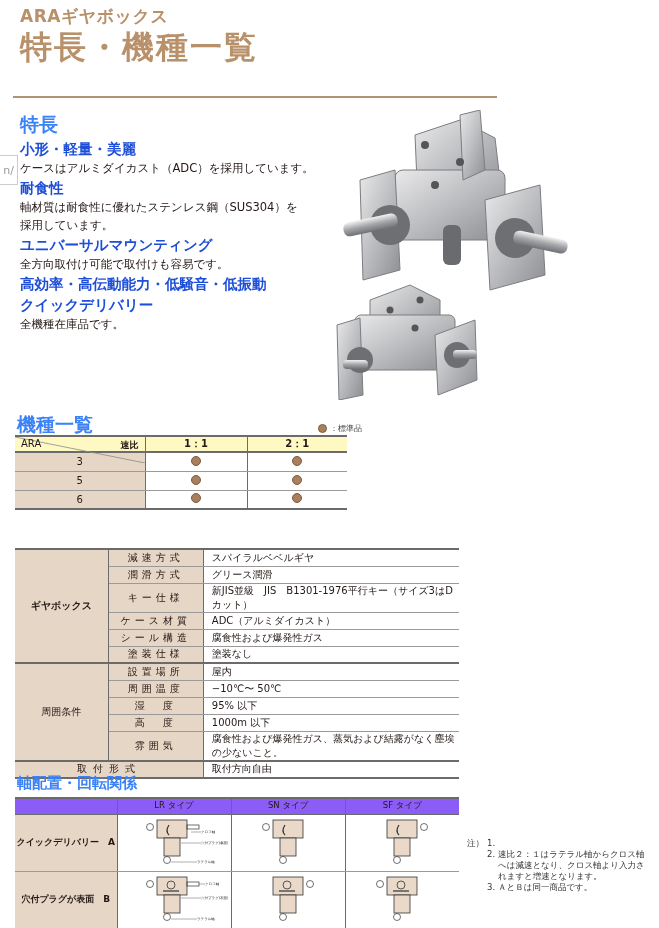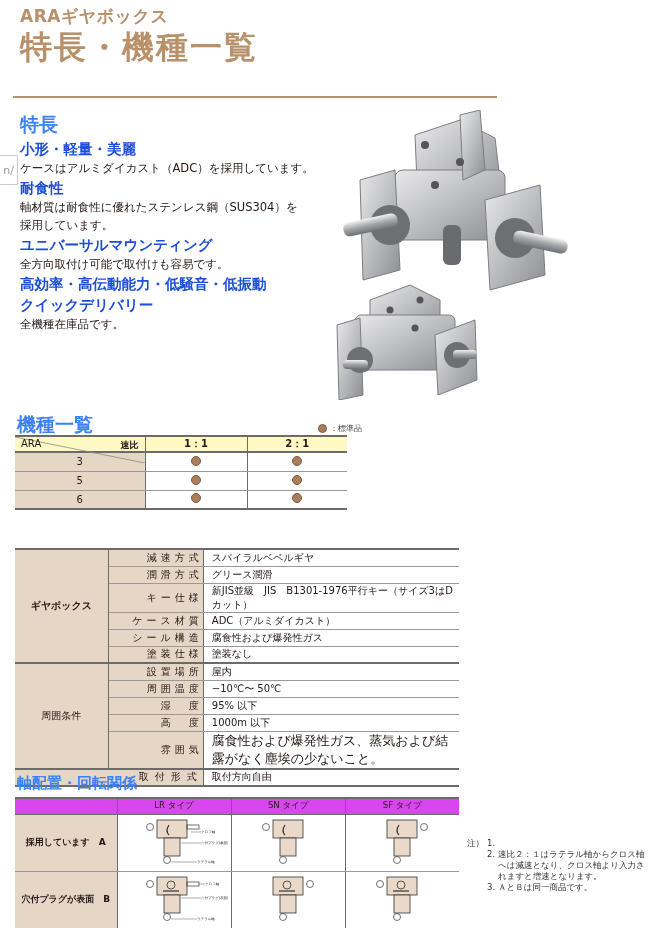--- a/index.html
+++ b/index.html
@@ -31,27 +31,27 @@
   .model-table .sep { border-left: 1px solid #6b6b6b; }
   .dot { display:inline-block; width: 10px; height: 10px; border-radius: 50%; background: #a97f5c; border: 1px solid #7c5b41; }
   .legend { left: 318px; top: 423px; font-size: 8px; color: #444; display:flex; align-items:center; gap:3px; }
   .legend .dot { width: 9px; height: 9px; }
   .diag { position: relative; }
   .diag svg { position:absolute; left:0; top:0; }
   
   .spec-table { left: 15px; top: 548px; width: 392px; font-size: 10px; }
   .spec-table td { height: 17px; border-bottom: 1px solid #9a9a9a; }
   .spec-table .grp { background: #e6d6c6; text-align: center; width: 103px; border-right: 1px solid #6b6b6b; }
-  .spec-table .key { background: #e6d6c6; text-align: right; width: 103px; letter-spacing: 4px; border-right: 1px solid #6b6b6b; font-family: Liberation Mono, monospace; }
+  .spec-table .key { background: #e6d6c6; text-align: center; width: 103px; letter-spacing: 4px; border-right: 1px solid #6b6b6b; font-family: Liberation Mono, monospace; }
   .spec-table .val { padding-left: 8px; width: 280px; }
   .spec-table tr.top td { border-top: 2px solid #6b6b6b; }
   .spec-table tr.thick td { border-bottom: 2px solid #6b6b6b; }
   
   .axis-table { left: 15px; top: 797px; width: 444px; font-size: 8.5px; }
-  .axis-table .hdr td { height: 16px; background: #d946ef; text-align: center; border-top: 2px solid #6b6b6b; border-bottom: 1px solid #6b6b6b; }
+  .axis-table .hdr td { height: 16px; background: #8b5cf6; text-align: center; border-top: 2px solid #6b6b6b; border-bottom: 1px solid #6b6b6b; }
   .axis-table .hdr td + td { border-left: 1px solid #6b6b6b; }
   .axis-table .rl { background: #e6d6c6; width: 102px; text-align: center; font-size: 9px; font-weight: bold; border-right: 1px solid #6b6b6b; }
   .axis-table .cell { height: 56px; text-align: center; border-bottom: 1px solid #9a9a9a; }
   .axis-table .cell + .cell { border-left: 1px solid #6b6b6b; }
   .axis-table tr.last td { border-bottom: 2px solid #6b6b6b; }
   .notes { left: 467px; top: 838px; width: 180px; font-size: 8.5px; line-height: 11px; color: #333; }
   .notes .row { display:flex; }
   .notes .pre { width: 20px; flex-shrink:0; }
   .notes .num { width: 11px; flex-shrink:0; }
 </style>
@@ -214,41 +214,41 @@
   <tr>
     <td class="key">湿　度</td>
     <td class="val">95% 以下</td>
   </tr>
   <tr>
     <td class="key">高　度</td>
     <td class="val">1000m 以下</td>
   </tr>
   <tr class="thick">
     <td class="key">雰囲気</td>
-    <td class="val" style="font-size:13px;">腐食性および爆発性ガス、蒸気および結露がなく塵埃の少ないこと。</td>
+    <td class="val" style="font-size:10px;">腐食性および爆発性ガス、蒸気および結露がなく塵埃の少ないこと。</td>
   </tr>
   <tr class="thick">
     <td class="key" colspan="2" style="letter-spacing:6px;">取付形式</td>
     <td class="val">取付方向自由</td>
   </tr>
 </tbody>
   </table>
 
 <div class="abs section-h" style="left:17px;top:774px;font-size:15px;">軸配置・回転関係</div>
 
 <table class="abs axis-table">
   <tbody>
       <tr class="hdr">
     <td style="width:102px;"></td>
     <td>LR タイプ</td>
     <td>SN タイプ</td>
     <td>SF タイプ</td>
   </tr>
   <tr>
-    <td class="rl" style="border-bottom:1px solid #9a9a9a;">採用しています　A</td>
+    <td class="rl" style="border-bottom:1px solid #9a9a9a;">クイックデリバリー　A</td>
     <td class="cell">
       <svg width="110" height="54" viewBox="0 0 110 54">
         <rect x="38" y="5" width="30" height="18" fill="#ead9c8" stroke="#333" stroke-width="0.8"></rect>
         <rect x="45" y="23" width="16" height="18" fill="#ead9c8" stroke="#333" stroke-width="0.8"></rect>
         <circle cx="31" cy="12" r="3.5" fill="none" stroke="#333" stroke-width="0.7"></circle>
         <rect x="68" y="10" width="12" height="4" fill="none" stroke="#333" stroke-width="0.7"></rect>
         <circle cx="48" cy="45" r="3.5" fill="none" stroke="#333" stroke-width="0.7"></circle>
         <path d="M50 10 q-4 6 0 10" fill="none" stroke="#333" stroke-width="1.2"></path>
         <line x1="72" y1="17" x2="82" y2="17" stroke="#333" stroke-width="0.4"></line>
         <line x1="62" y1="28" x2="82" y2="28" stroke="#333" stroke-width="0.4"></line>

